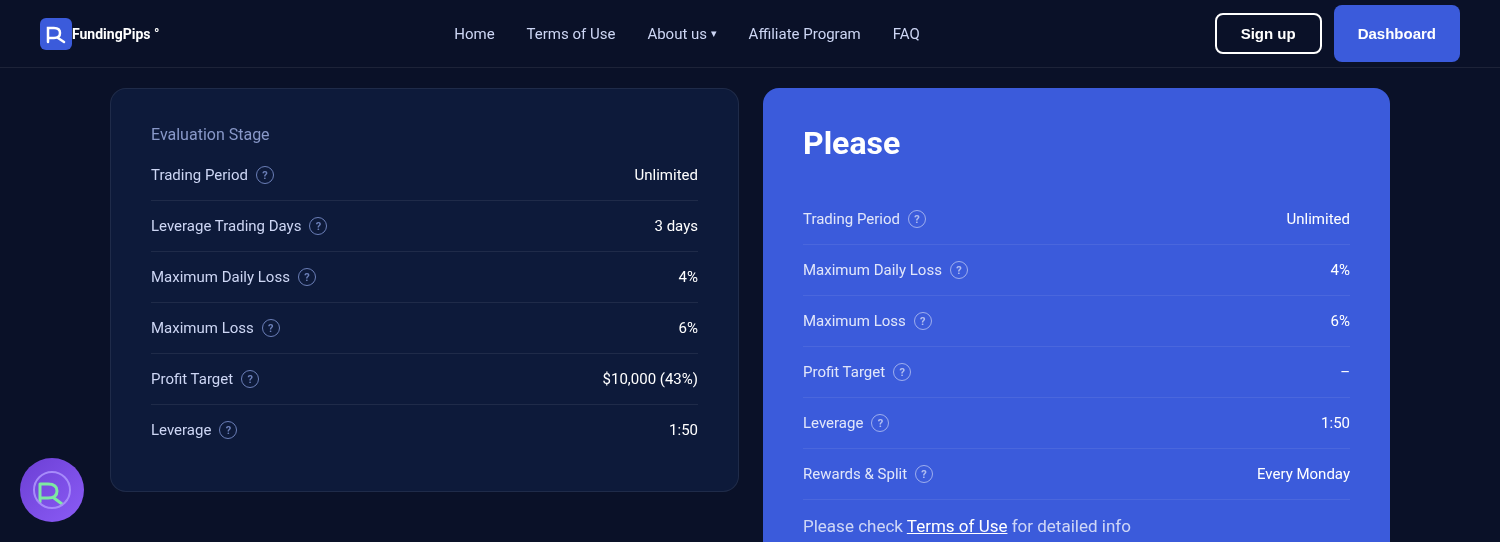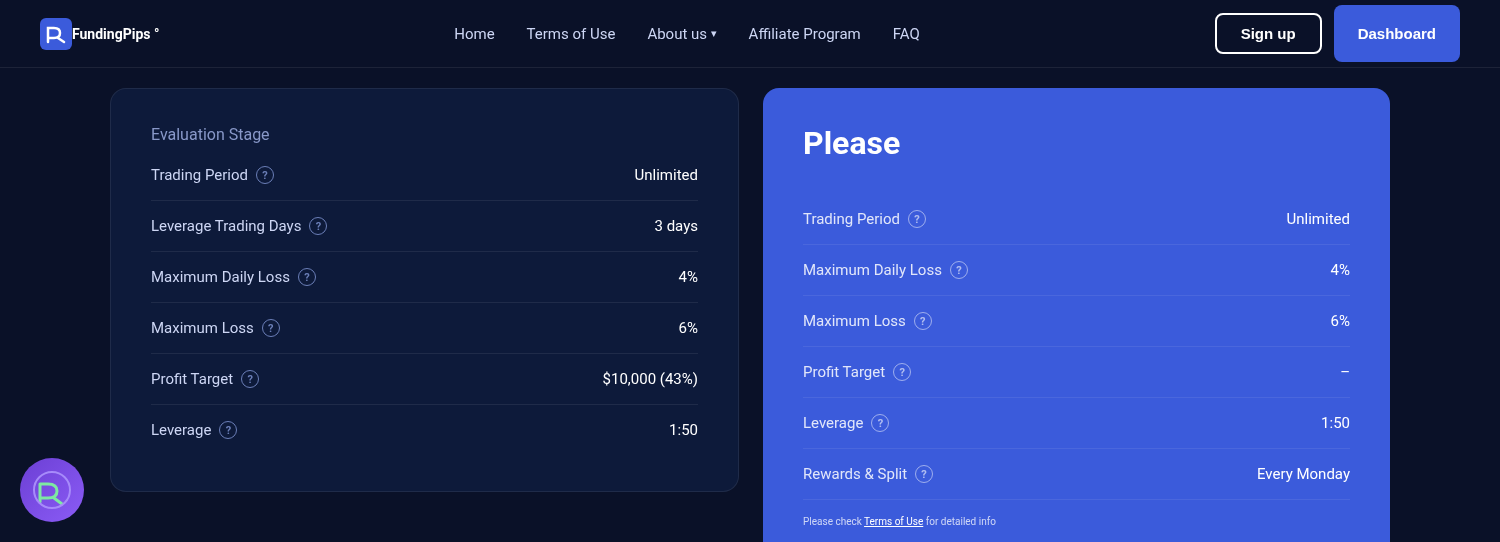--- a/index.html
+++ b/index.html
@@ -317,21 +317,21 @@
     </div>
 
     <div class="card-row">
       <div class="row-label">
         <span>Rewards &amp; Split</span>
         <span class="q-icon">?</span>
       </div>
       <div class="row-value">Every Monday</div>
     </div>
 
-    <div style="padding-top:16px; font-size:10px; color:rgba(255,255,255,0.75);">
+    <div style="padding-top:16px; font-size:17px; color:rgba(255,255,255,0.75);">
       <span>Please check </span><a href="#" style="color:#fff;">Terms of Use</a><span> for detailed info</span>
     </div>
   </div>
 </div>
 
 <div class="avatar-icon">
   <svg viewBox="0 0 40 40" fill="none" xmlns="http://www.w3.org/2000/svg">
     <path d="M8 32 L8 14 L16 14 Q25 14 25 21 Q25 28 16 28 L8 28" stroke="#7ee8a2" stroke-width="3" fill="none" stroke-linecap="round" stroke-linejoin="round"></path>
     <path d="M22 28 L30 34" stroke="#7ee8a2" stroke-width="3" stroke-linecap="round"></path>
     <circle cx="20" cy="20" r="18" stroke="#a78bfa" stroke-width="2" fill="none"></circle>

